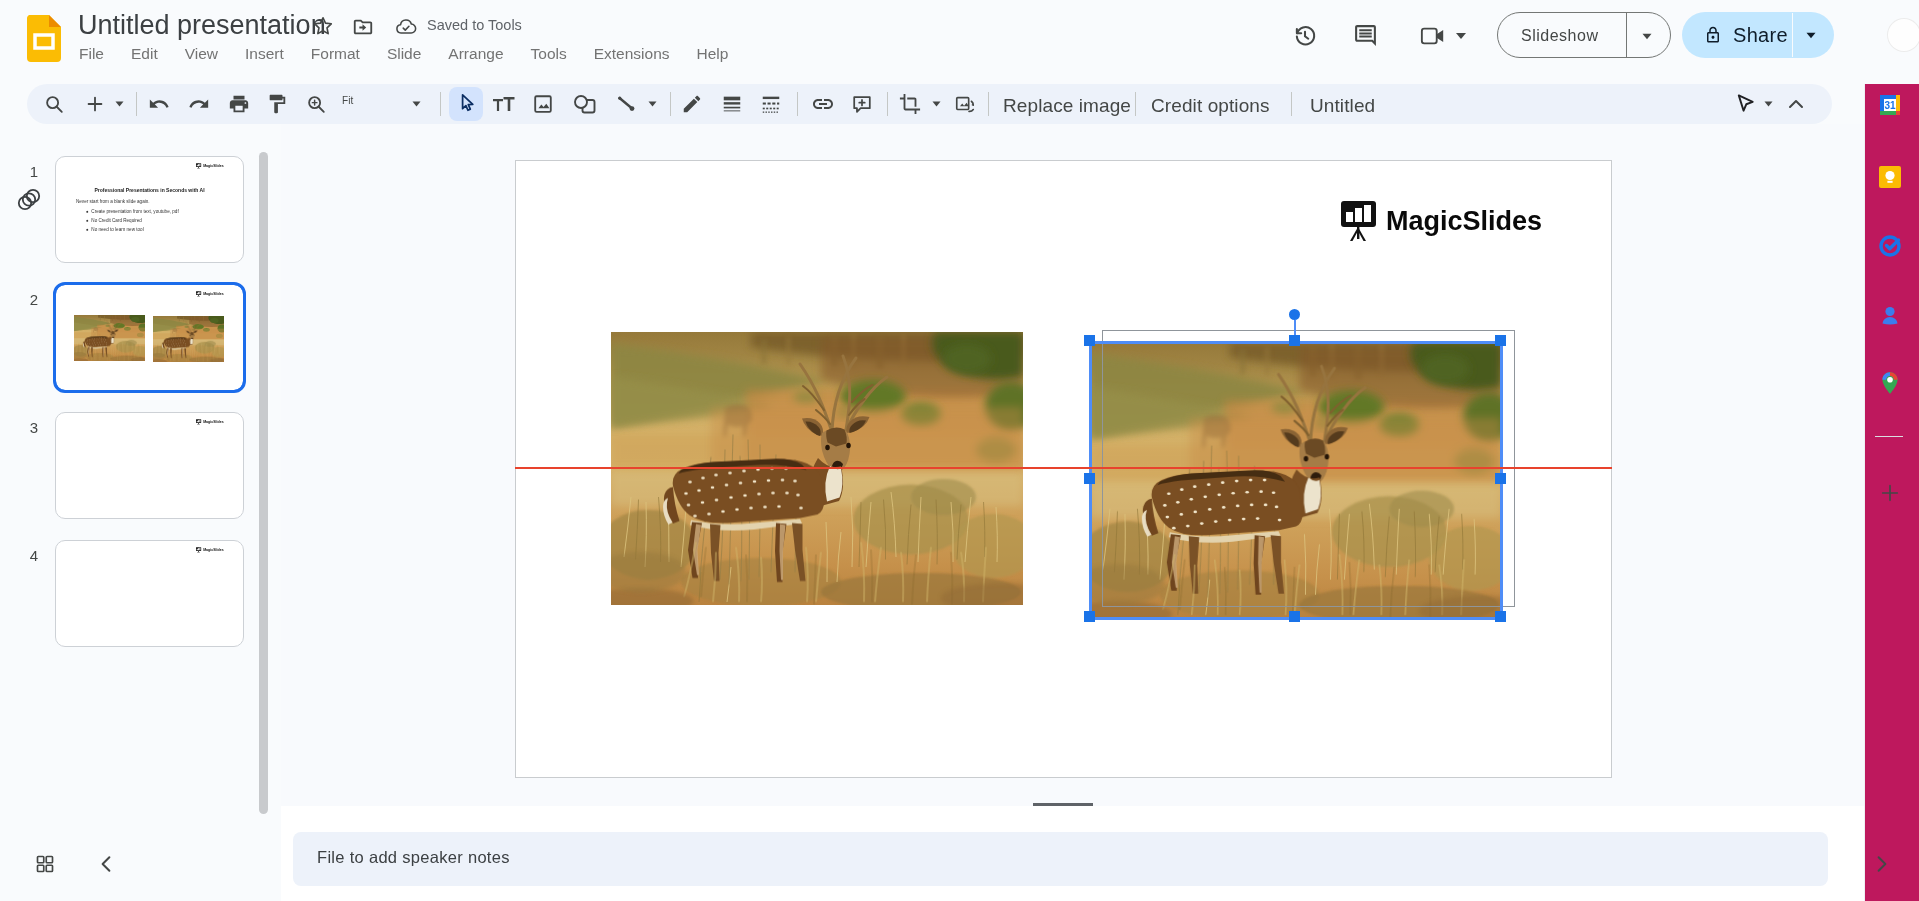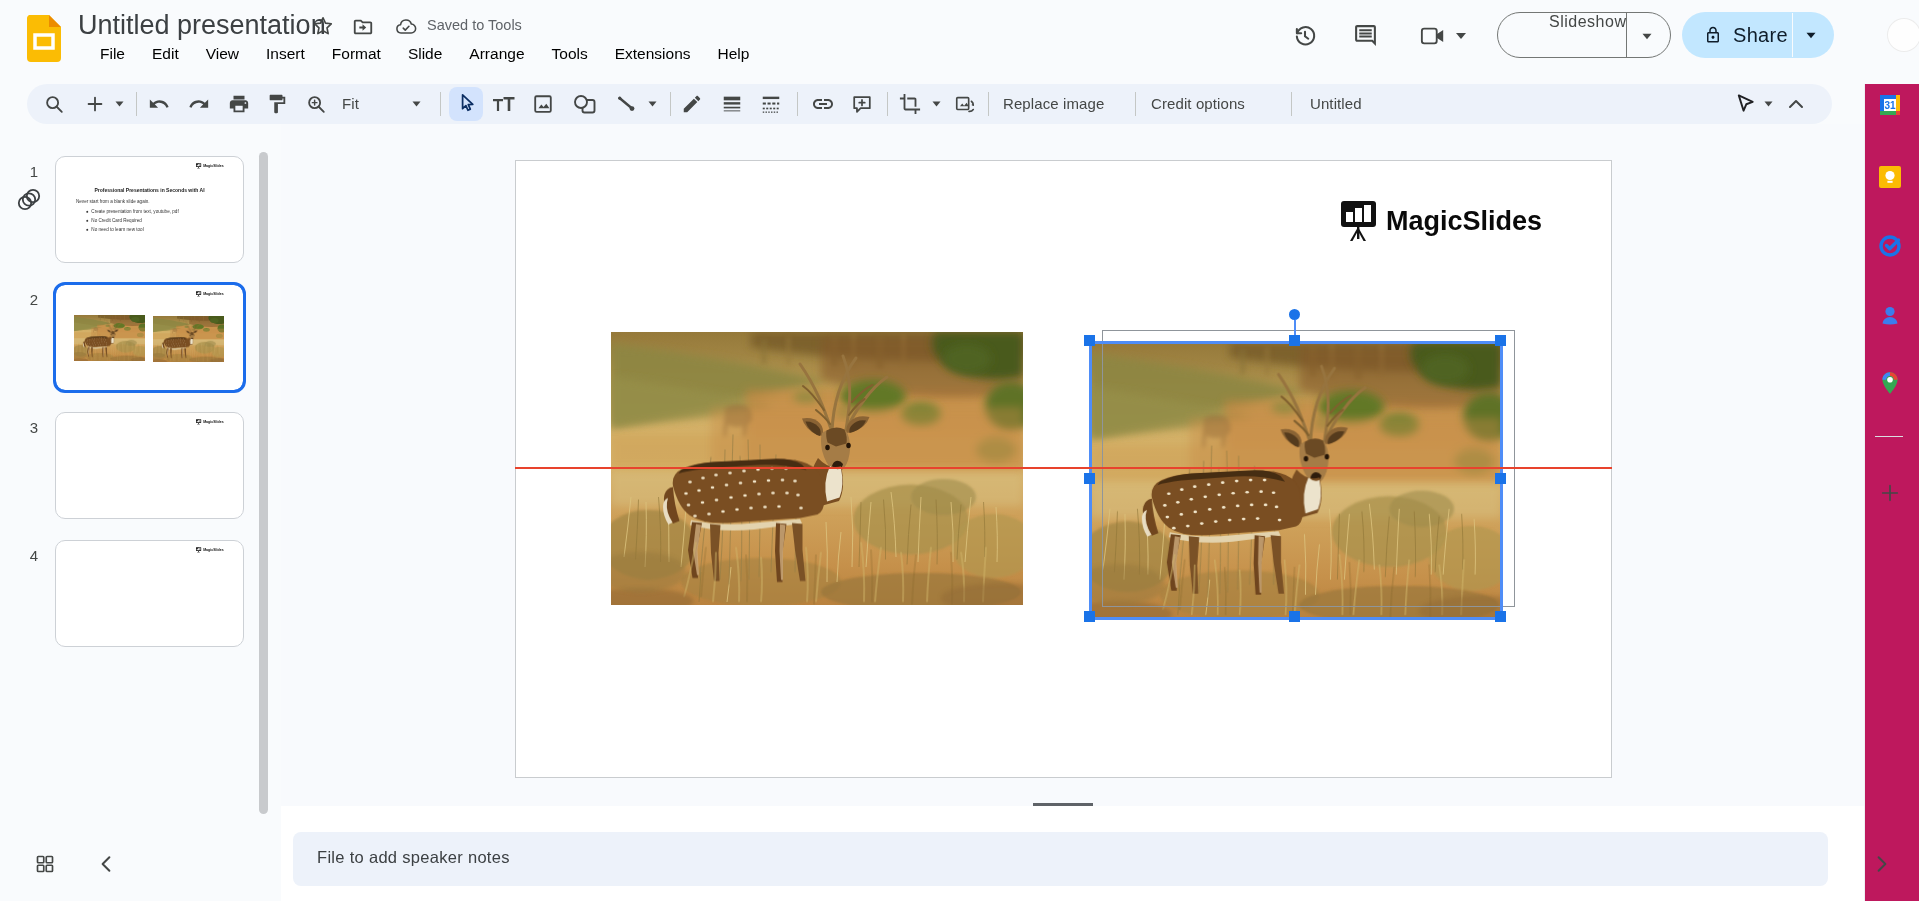--- a/index.html
+++ b/index.html
@@ -2,36 +2,36 @@
 <html><head>
 <meta charset="utf-8">
 <style>
 * { margin:0; padding:0; box-sizing:border-box; }
 html,body { width:1919px; height:901px; overflow:hidden; background:#f9fbfd;
   font-family:"Liberation Sans", sans-serif; }
 .abs { position:absolute; }
 svg { display:block; }
 #topbar { position:absolute; left:0; top:0; width:1919px; height:84px; background:#f9fbfd; }
 .title { position:absolute; left:78px; top:10px; font-size:27px; color:#3c4043; }
-.menus { position:absolute; left:79px; top:45px; font-size:15.5px; color:#000000;margin-left:21px; }
+.menus { position:absolute; left:79px; top:45px; font-size:15.5px; color:#737373; }
 .menus span { margin-right:27px; }
 .savetxt { position:absolute; left:427px; top:17px; font-size:14.5px; color:#5f6368; }
 #slideshowbtn { position:absolute; left:1497px; top:12px; width:174px; height:46px;
   border:1px solid #747775; border-radius:23px; background:#f9fbfd; }
-#slideshowbtn .txt { position:absolute; left:23px; top:0; font-size:16px; letter-spacing:0.5px; color:#444746;margin-left:28px; }
+#slideshowbtn .txt { position:absolute; left:23px; top:14px; font-size:16px; letter-spacing:0.5px; color:#444746; }
 #slideshowbtn .div { position:absolute; left:128px; top:0px; width:1px; height:44px; background:#747775; }
 #sharebtn { position:absolute; left:1682px; top:12px; width:152px; height:46px;
   border-radius:23px; background:#c2e7ff; }
 #sharebtn .txt { position:absolute; left:51px; top:12px; font-size:20px; letter-spacing:0.3px; color:#0f1d2a; font-weight:500;}
 #sharebtn .div { position:absolute; left:110px; top:1px; width:1px; height:44px; background:#f9fbfd; }
 #avatar { position:absolute; left:1888px; top:19px; width:32px; height:32px; border-radius:50%;
   background:#fefefe; box-shadow:0 0 0 1px #ececec; }
 #toolbar { position:absolute; left:27px; top:84px; width:1805px; height:40px;
   background:#edf2fa; border-radius:22px; }
-.tbtxt { position:absolute; top:11px; font-size:15px; color:#444746; letter-spacing:0.1px; }
+.tbtxt { position:absolute; top:11px; font-size:19px; color:#444746; letter-spacing:0.1px; }
 .tdiv { position:absolute; top:8px; width:1px; height:24px; background:#c4c7c5; }
 .ticon { position:absolute; top:8px; }
 .selicon { position:absolute; left:422px; top:3px; width:34px; height:34px; background:#d3e3fd; border-radius:8px; }
 #filmstrip { position:absolute; left:0; top:124px; width:280px; height:706px; }
 .thumbwrap { position:absolute; left:55px; width:189px; height:107px; background:#fff;
   border:1px solid #cdd1d6; border-radius:10px; }
 .thumbsel { outline:3px solid #1b6ceb; outline-offset:-1px; border-radius:10px; border-color:#1b6ceb; }
 .thumbnum { position:absolute; left:26px; width:16px; text-align:center; font-size:15px; color:#444746; }
 #scrollbar { position:absolute; left:259px; top:152px; width:9px; height:662px; background:#c8cacd; border-radius:5px; }
 #workspace { position:absolute; left:281px; top:124px; width:1583px; height:682px; background:#f8fafd; }
@@ -350,21 +350,21 @@
 
 <svg class="ticon" style="left:239px" width="22" height="24" viewBox="0 0 24 24" fill="#444746">
 <path d="M18 4V3c0-.55-.45-1-1-1H5c-.55 0-1 .45-1 1v4c0 .55.45 1 1 1h12c.55 0 1-.45 1-1V6h1v4H9v11c0 .55.45 1 1 1h2c.55 0 1-.45 1-1v-9h8V4h-3z"></path>
 </svg>
 
 <svg class="ticon" style="left:278px" width="22" height="24" viewBox="0 0 24 24" fill="none" stroke="#444746" stroke-width="2">
 <circle cx="10.5" cy="10.5" r="6"></circle>
       <path d="M15 15 l5.5 5.5" stroke-linecap="round"></path>
 <path d="M10.5 8 v5 M8 10.5 h5" stroke-linecap="round" stroke-width="1.6"></path>
 </svg>
-<span class="tbtxt" style="left:315px;font-size:15px">Fit</span>
+<span class="tbtxt" style="left:315px;font-size:10px">Fit</span>
 <svg class="ticon" style="left:384px;top:16px" width="11" height="8" viewBox="0 0 12 10">
       <path d="M1,2 h10 l-5,6 z" fill="#444746"></path>
     </svg>
 <div class="tdiv" style="left:413px"></div>
 
 <svg class="ticon" style="left:429px;top:6px" width="22" height="26" viewBox="0 0 24 24" fill="none" stroke="#0b2e63" stroke-width="1.9">
 <path d="M7.2 3.2 V18.2 L10.8 14.9 L13 19.9 L15.6 18.7 L13.4 13.8 L18.3 13.4 Z" stroke-linejoin="round"></path>
 </svg>
 
 <svg class="ticon" style="left:464px" width="25" height="24" viewBox="0 0 25 24" fill="#444746">

